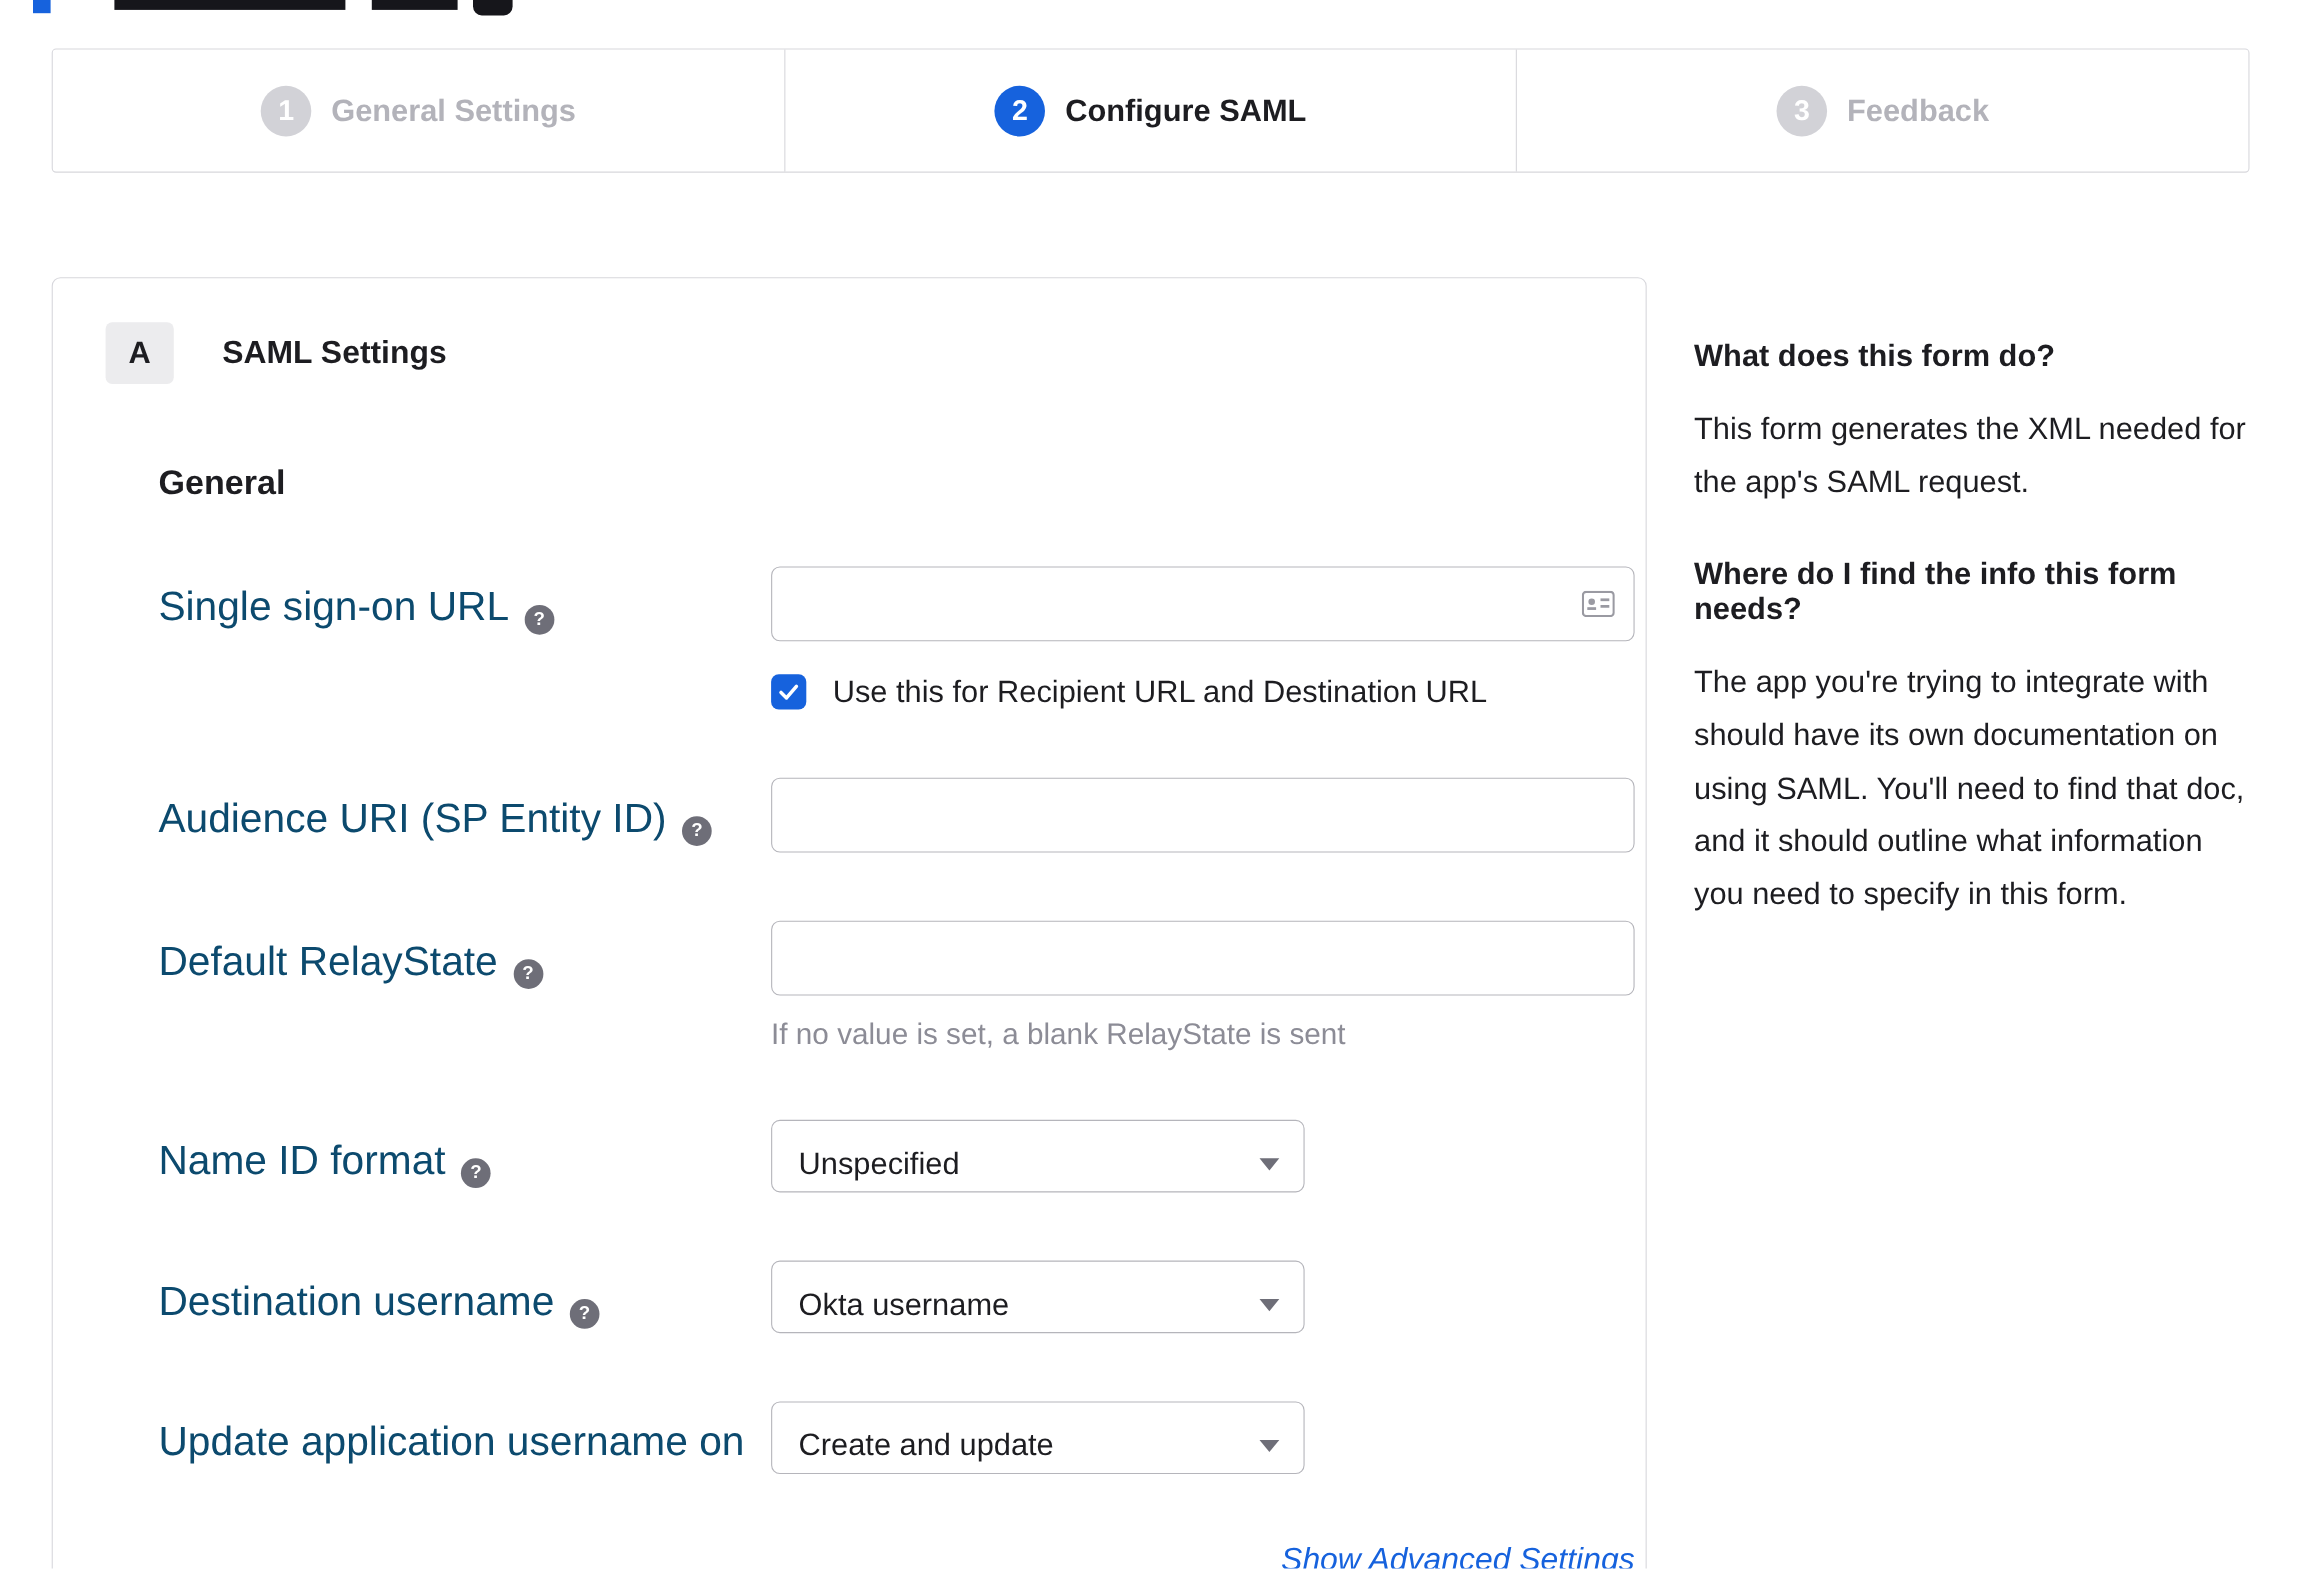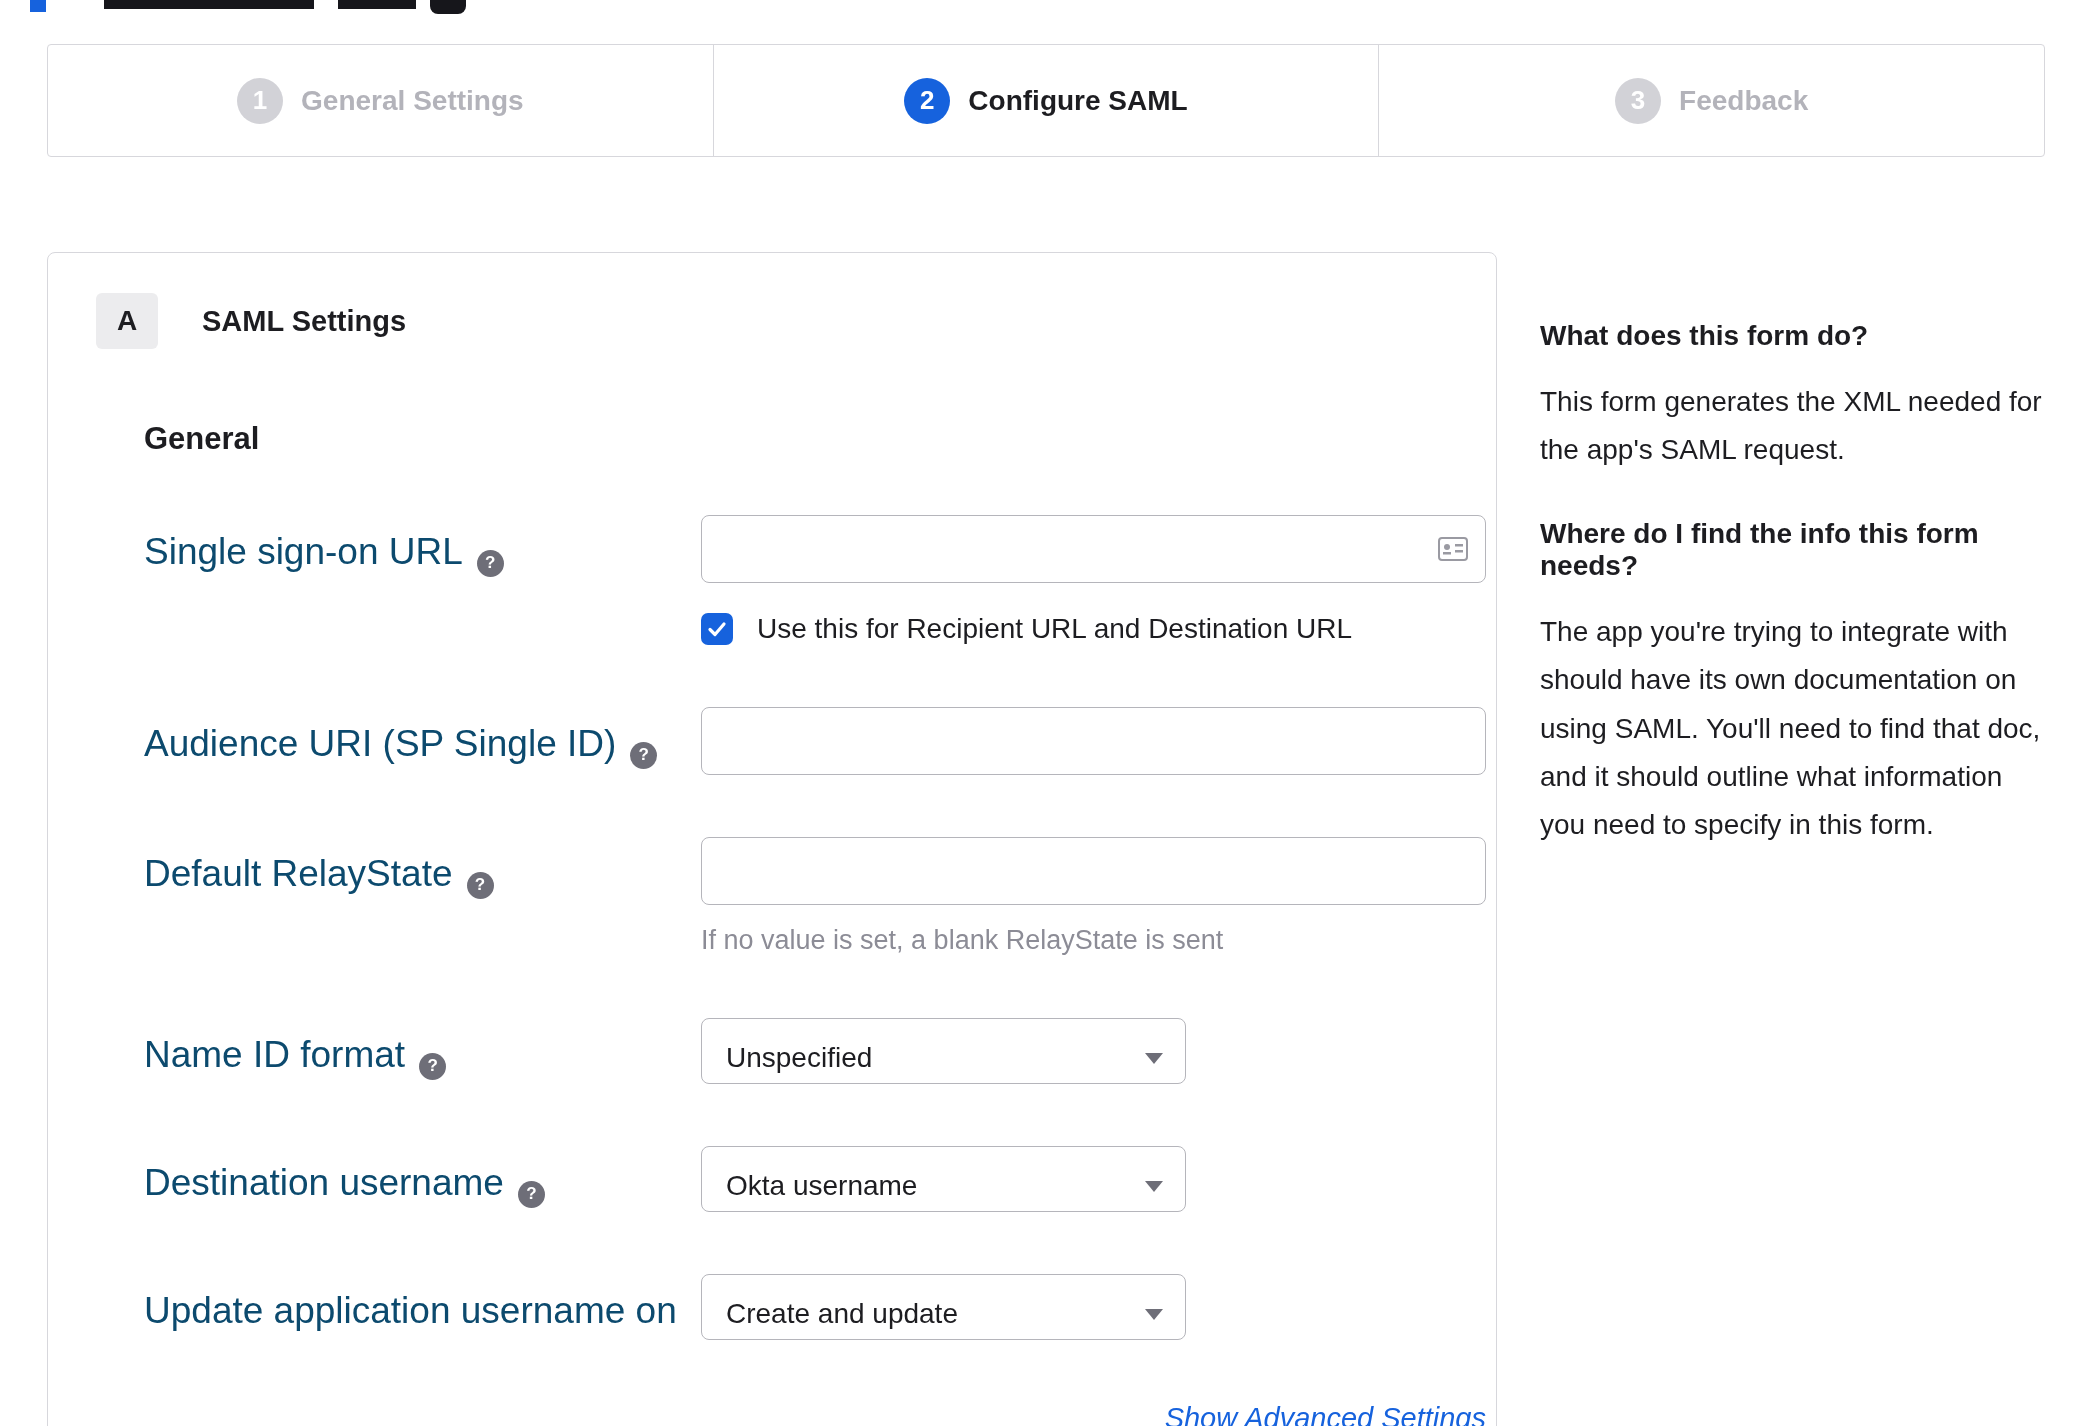--- a/index.html
+++ b/index.html
@@ -92,21 +92,21 @@
   .select-value { font-size: 28px; color: #1d1d21; }
   .select-caret {
     width: 0; height: 0; border-left: 9px solid transparent; border-right: 9px solid transparent;
     border-top: 11px solid #6e6e78;
   }
 
   .advanced-row { text-align: right; width: 1342px; margin-top: 40px; font-style: italic; }
   .advanced-link { font-size: 29px; color: #1662dd; text-decoration: none; cursor: pointer; }
 
   
-  .help-sidebar { position: absolute; left: 1540px; top: 320px; width: 505px; }
+  .help-sidebar { position: absolute; left: 1540px; top: 308px; width: 505px; }
   .help-q { font-size: 28px; font-weight: bold; color: #1d1d21; margin-bottom: 26px; }
   .help-a { font-size: 28px; color: #1d1d21; line-height: 1.72; margin-bottom: 44px; }
 </style>
 </head>
 <body>
 
 <div class="crop-frag frag-blue"></div>
 <div class="crop-frag frag-dark1"></div>
 <div class="crop-frag frag-dark2"></div>
 <div class="crop-frag frag-square"></div>
@@ -157,21 +157,21 @@
               <path d="M4 11.5 L9 16.5 L18 6" stroke="#ffffff" stroke-width="3.2" fill="none" stroke-linecap="round" stroke-linejoin="round"></path>
             </svg>
           </span>
           <span class="checkbox-label">Use this for Recipient URL and Destination URL</span>
         </div>
       </div>
     </div>
 
     <div class="field-row">
       <div class="field-label-col">
-        <span class="field-label">Audience URI (SP Single ID)</span><span class="help-icon"></span>
+        <span class="field-label">Audience URI (SP Entity ID)</span><span class="help-icon"></span>
       </div>
       <div class="field-control-col">
         <input class="text-input" type="text" value="" style="">
       </div>
     </div>
 
     <div class="field-row">
       <div class="field-label-col">
         <span class="field-label">Default RelayState</span><span class="help-icon"></span>
       </div>

